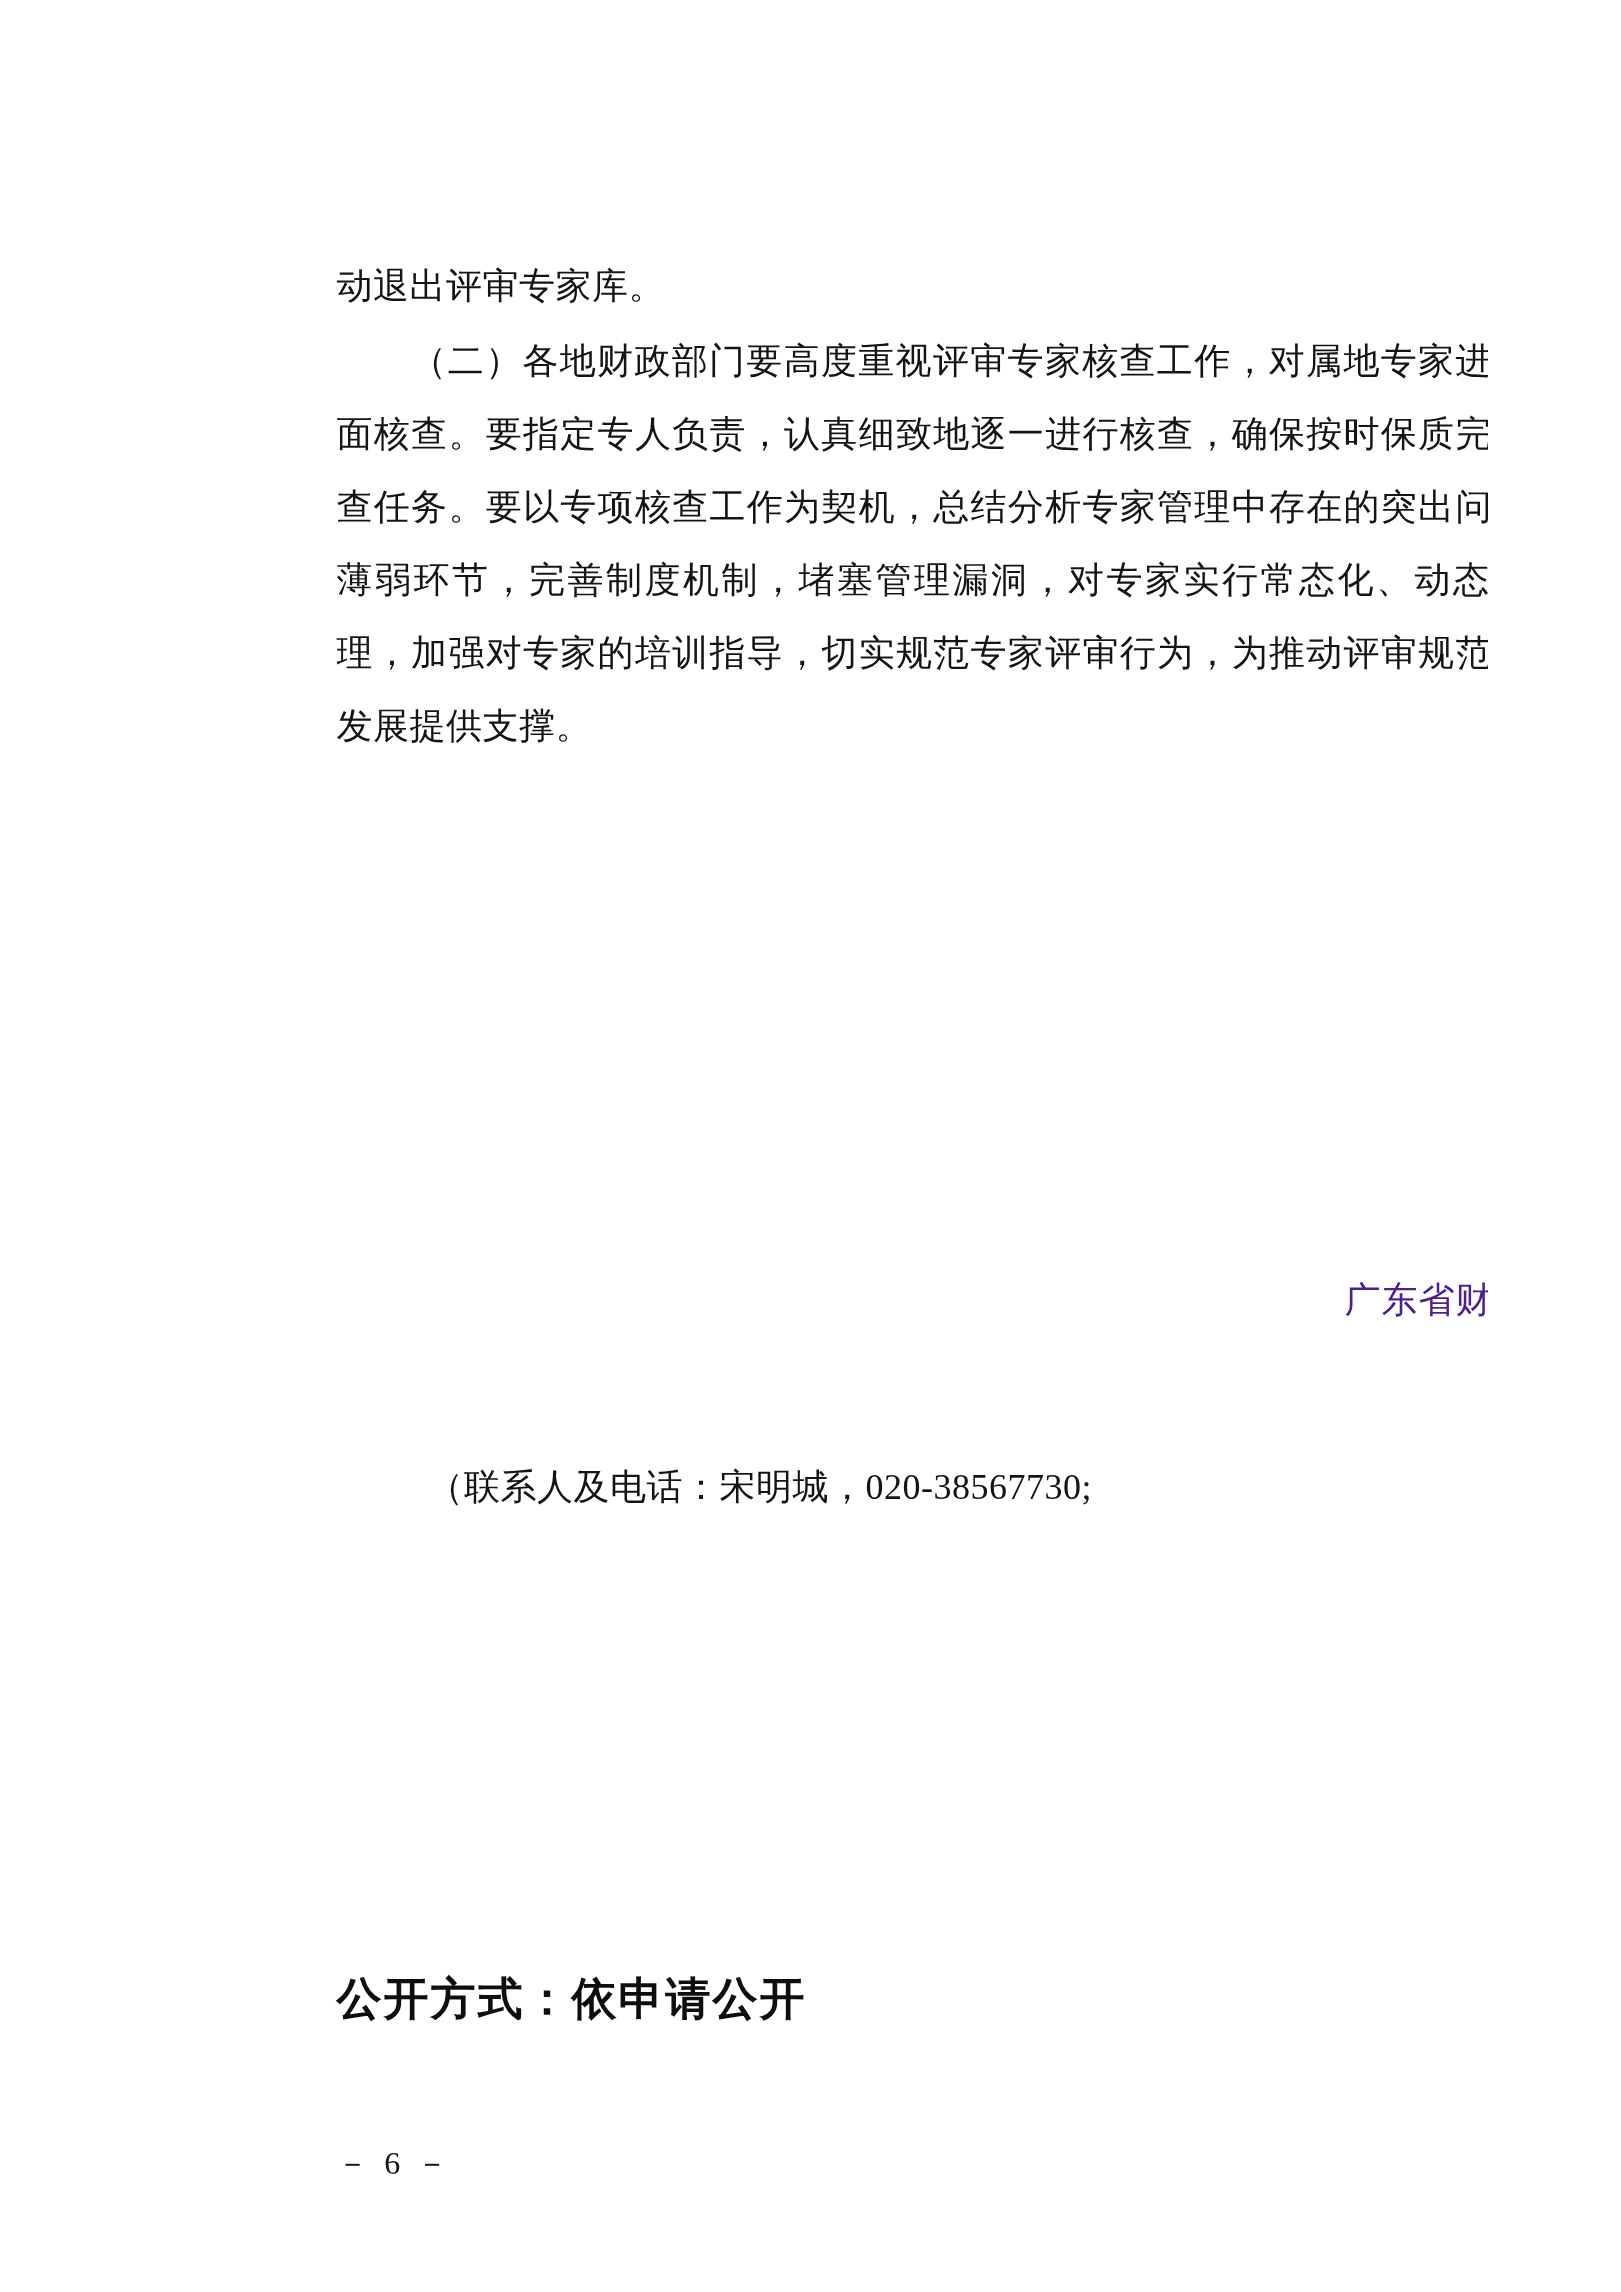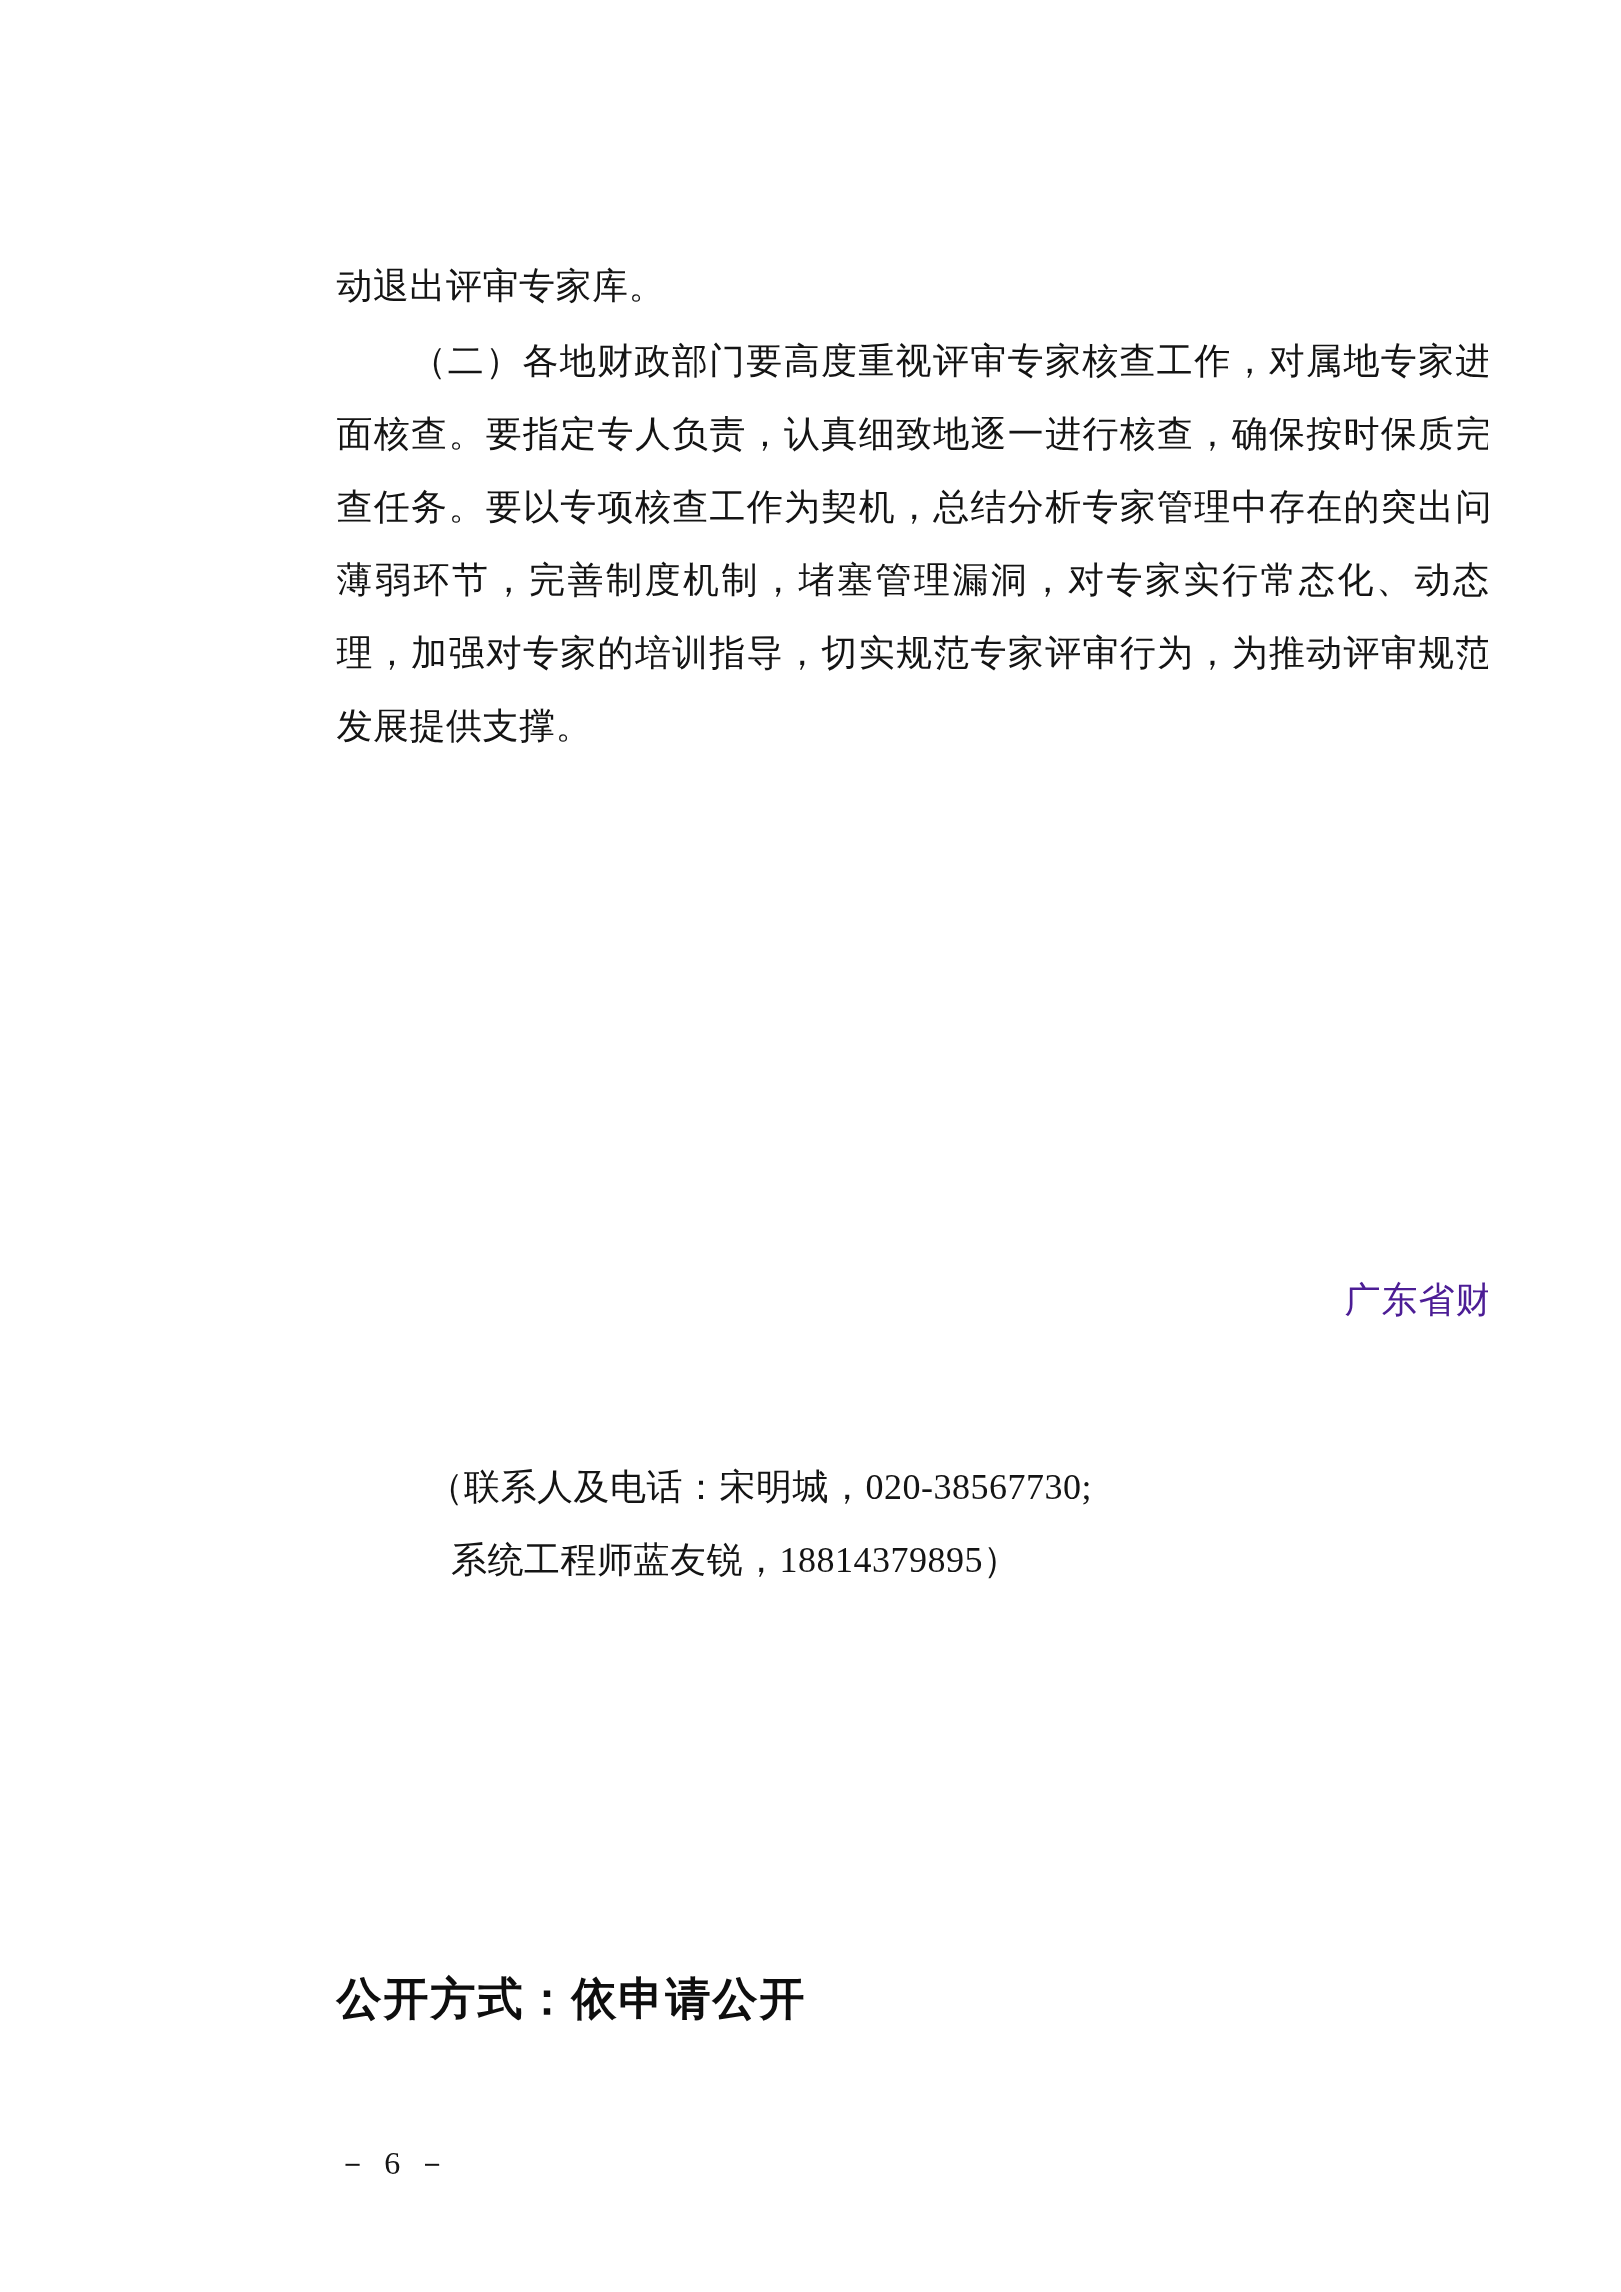--- a/index.html
+++ b/index.html
@@ -95,21 +95,20 @@
     <p class="para">动退出评审专家库。</p>
     <p class="para indent">（二）各地财政部门要高度重视评审专家核查工作，对属地专家进行全面核查。要指定专人负责，认真细致地逐一进行核查，确保按时保质完成核查任务。要以专项核查工作为契机，总结分析专家管理中存在的突出问题和薄弱环节，完善制度机制，堵塞管理漏洞，对专家实行常态化、动态化管理，加强对专家的培训指导，切实规范专家评审行为，为推动评审规范健康发展提供支撑。</p>
   </div>
 
   <div class="sign-block">
     <div class="sign-line">广东省财政厅</div>
   </div>
 
   <div class="contact-block">
     <div class="contact-line">（联系人及电话：宋明城，020-38567730;</div>
-    <div class="contact-line second">系统工程师蓝友锐，18814379895）</div>
   </div>
 
   <div class="disclosure">公开方式：依申请公开</div>
 
   <div class="page-number">－ 6 －</div>
 
 </div>
 
 
 </body></html>

